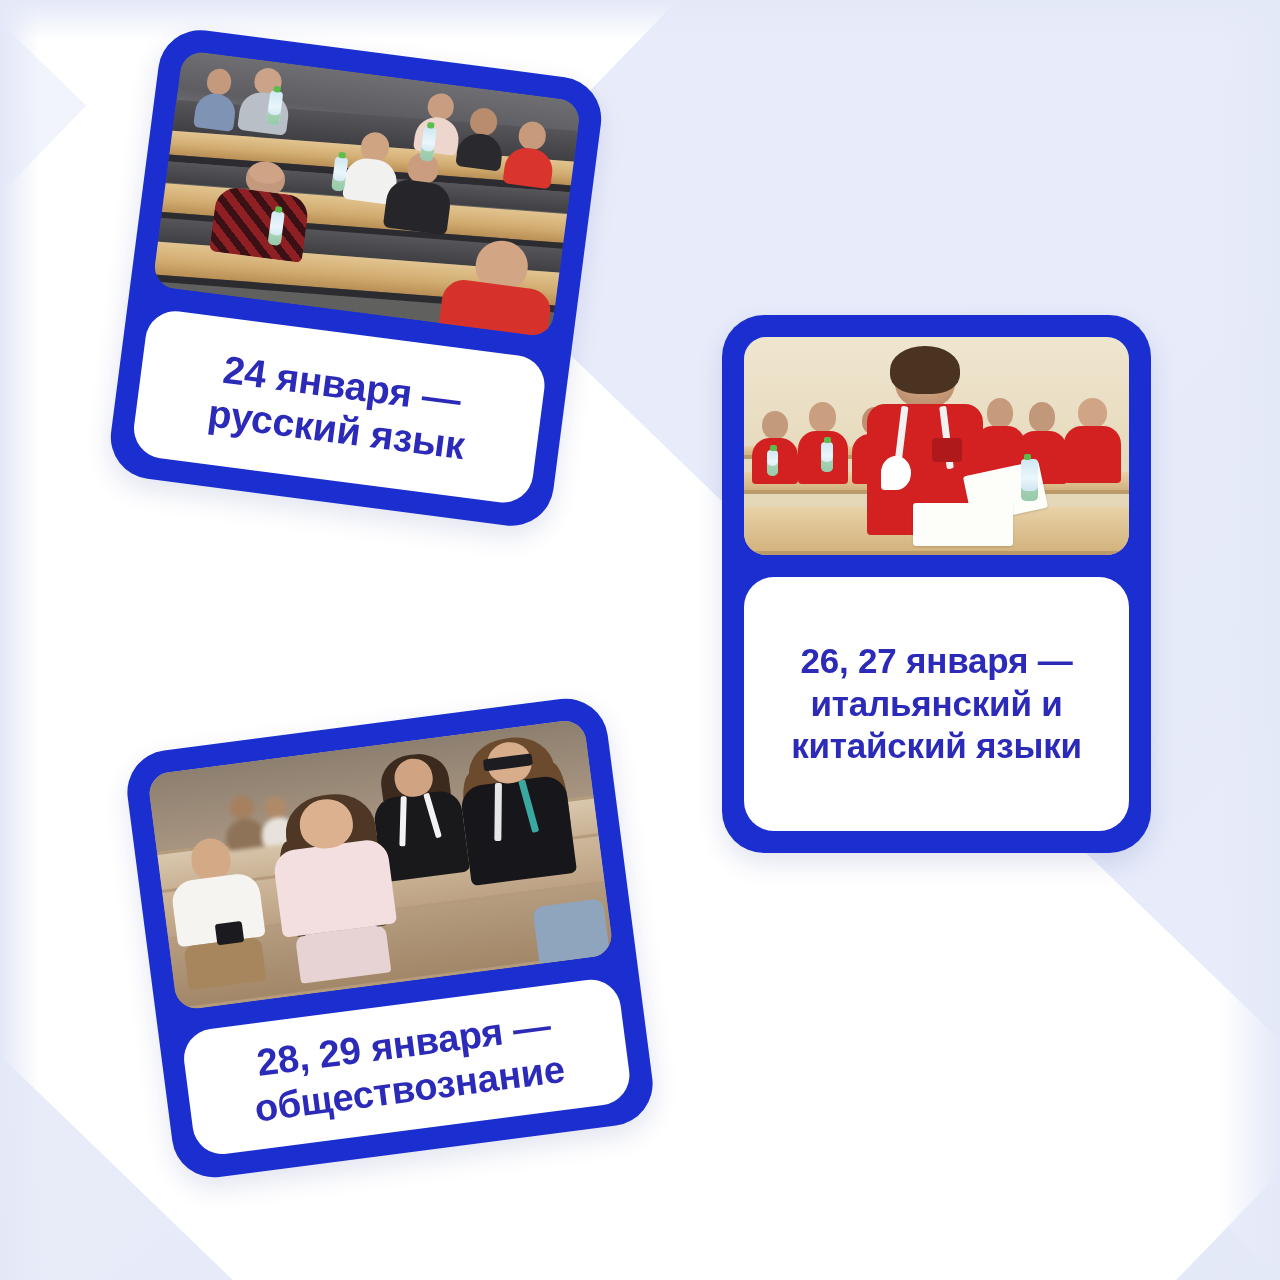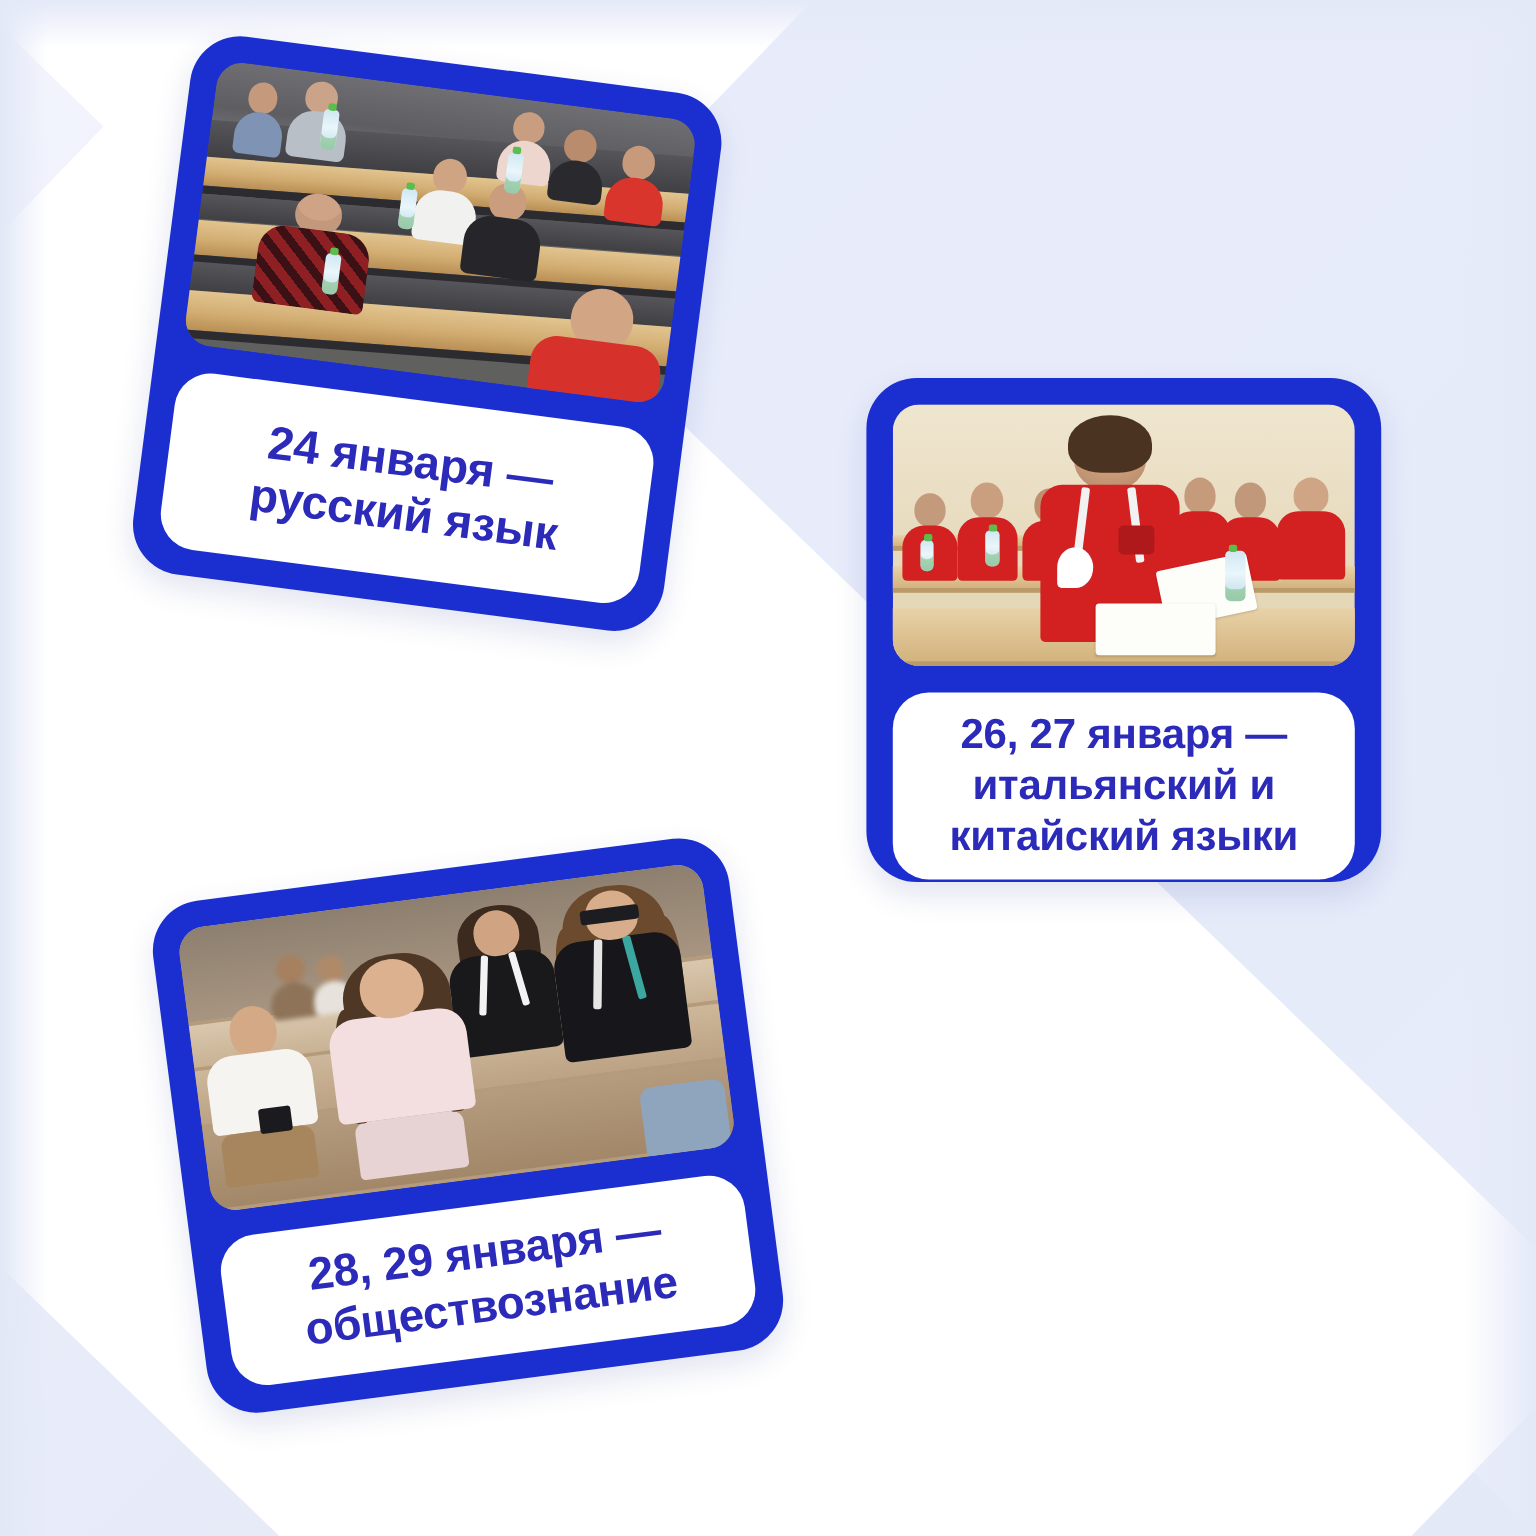--- a/index.html
+++ b/index.html
@@ -103,21 +103,21 @@
     width:446px; height:452px;
     transform:rotate(7.4deg);
     transform-origin:50% 50%;
   }
   #card-1 .card-photo{ height:238px; }
   #card-1 .card-label span{ font-size:39px; line-height:1.16; }
 
   
   #card-2{
     left:722px; top:315px;
-    width:429px; height:420px;
+    width:429px; height:538px;
     transform:rotate(0deg);
   }
   #card-2 .card-photo{ height:218px; }
   #card-2 .card-label span{ font-size:35px; line-height:1.22; }
 
   
   #card-3{
     left:148px; top:723px;
     width:484px; height:430px;
     transform:rotate(-7.4deg);

